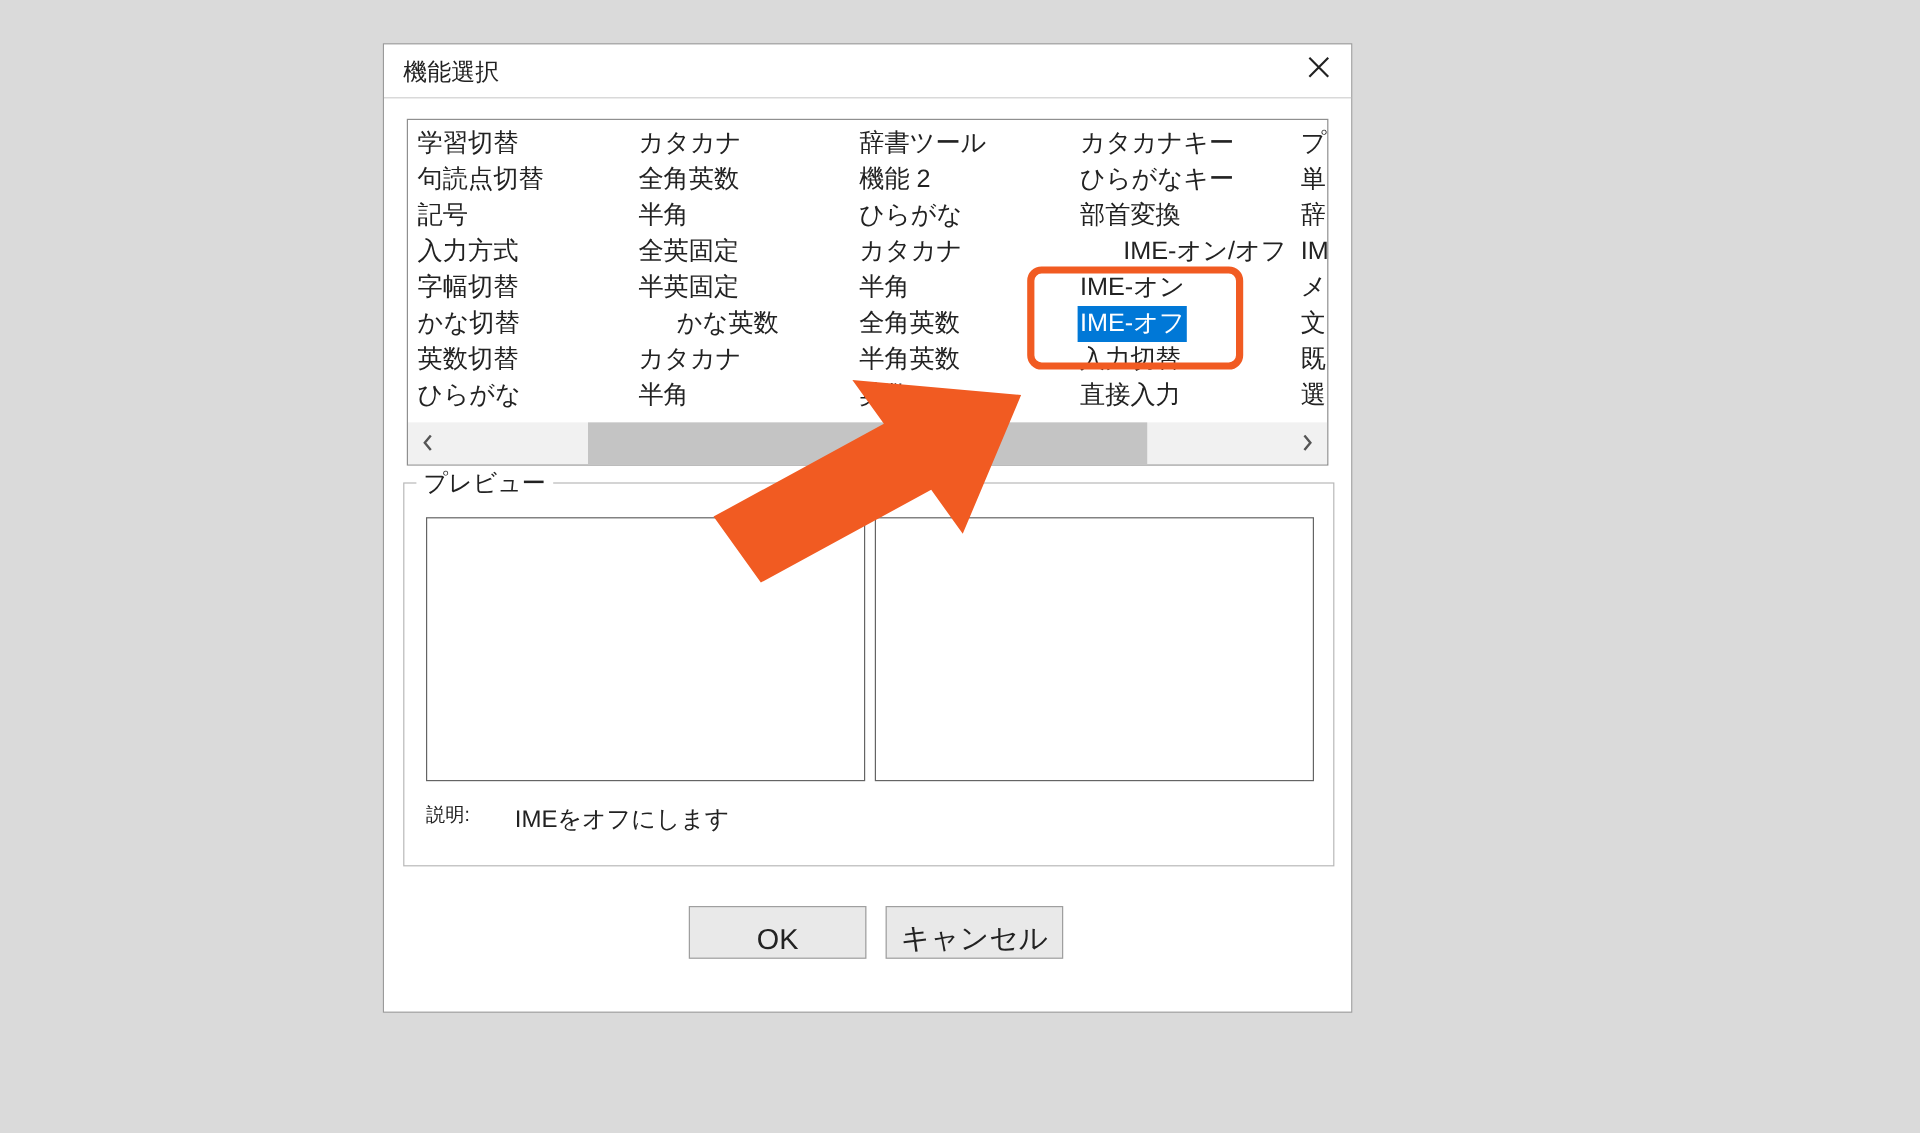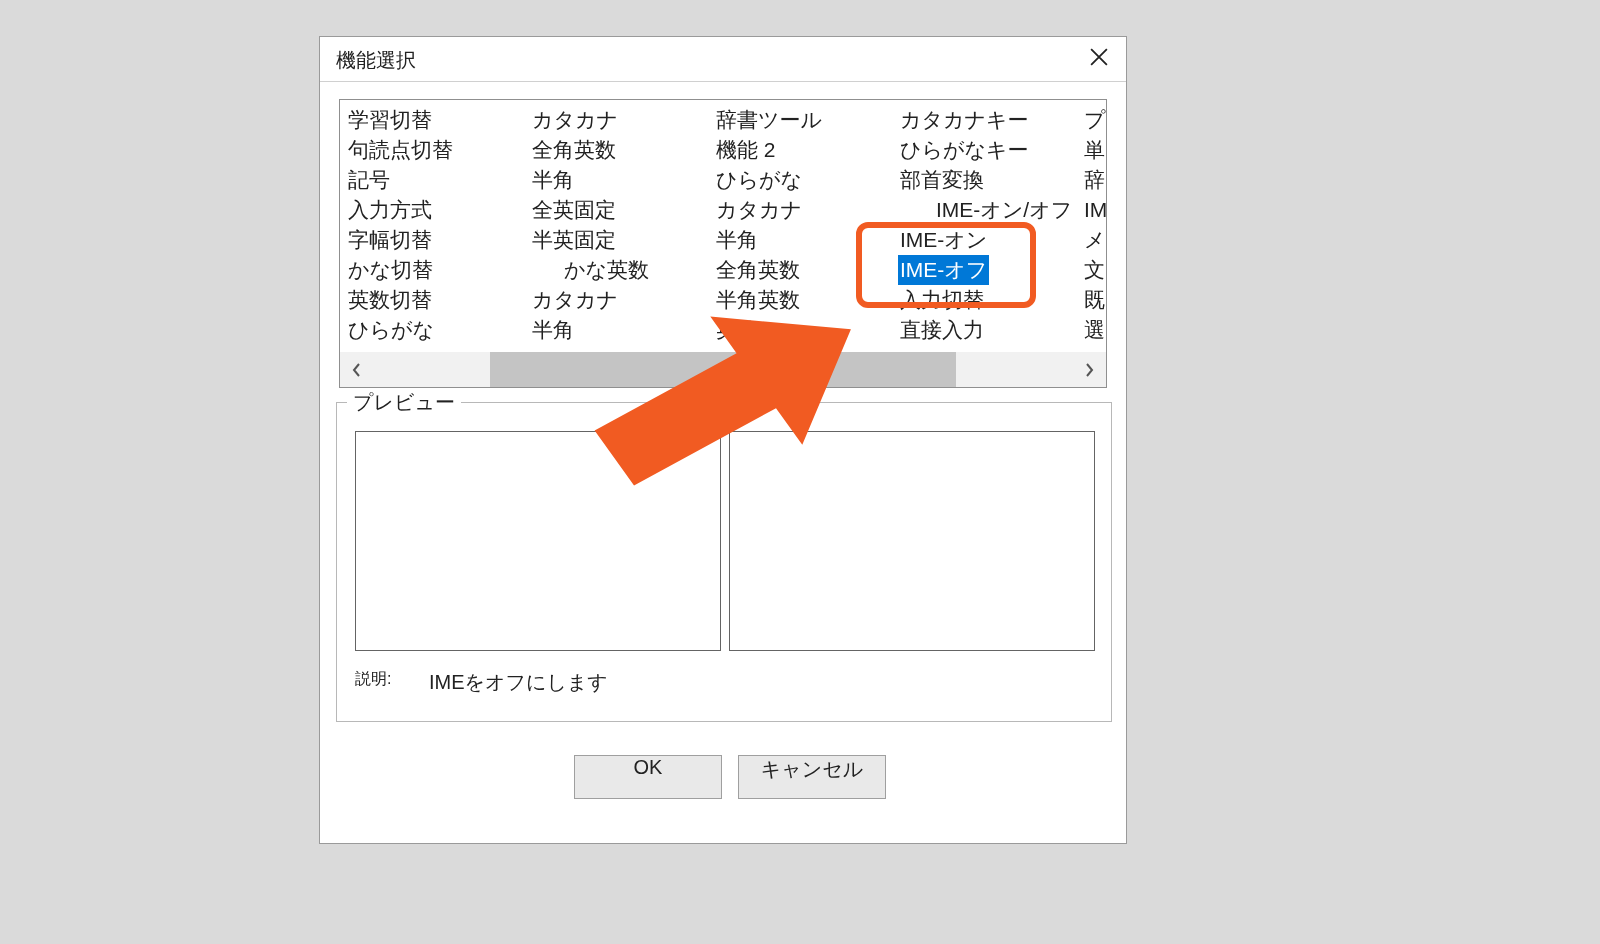--- a/index.html
+++ b/index.html
@@ -146,23 +146,23 @@
 
   
   .dlg-button {
     position: absolute;
     top: 718px;
     width: 148px;
     height: 44px;
     background: #e9e9e9;
     border: 1px solid #9f9f9f;
     display: flex;
-    align-items: flex-start;
+    align-items: flex-end;
     justify-content: center;
-    font-size: 20px;
+    font-size: 24px;
     cursor: pointer;
     box-sizing: border-box;
   }
   #btn-ok     { left: 254px; }
   #btn-cancel { left: 418px; font-family: Liberation Mono, monospace; }
 
   
   #highlight-ring {
     position: absolute;
     pointer-events: none;

